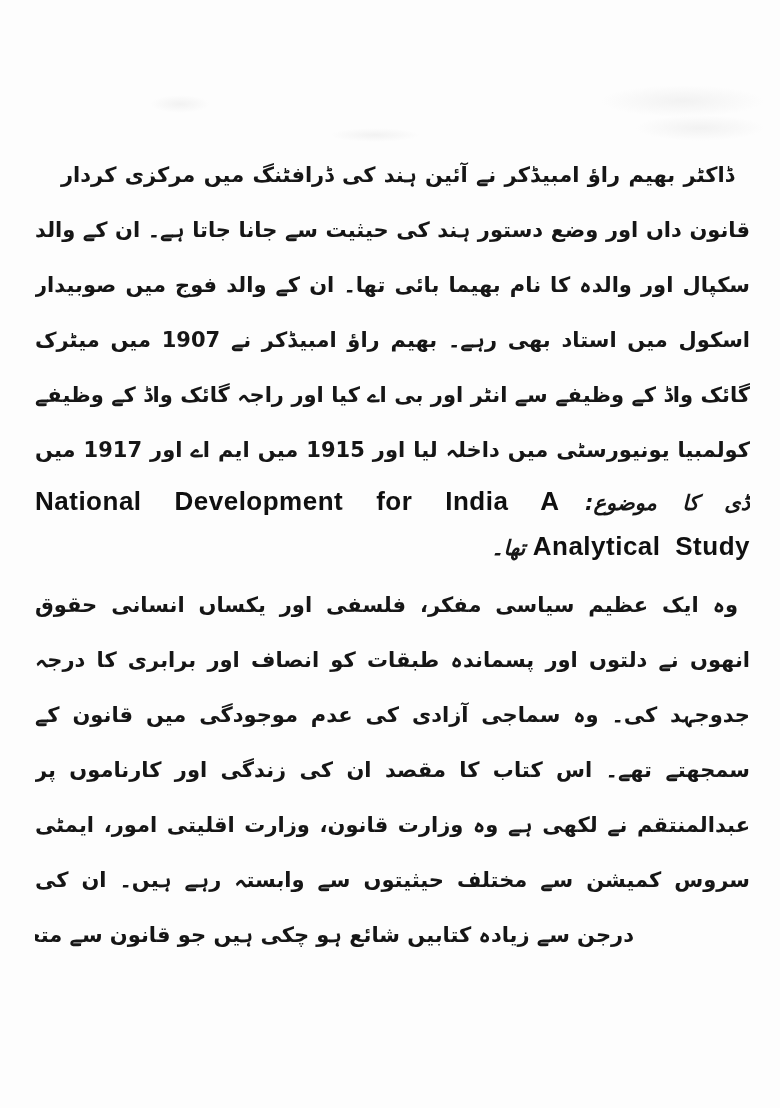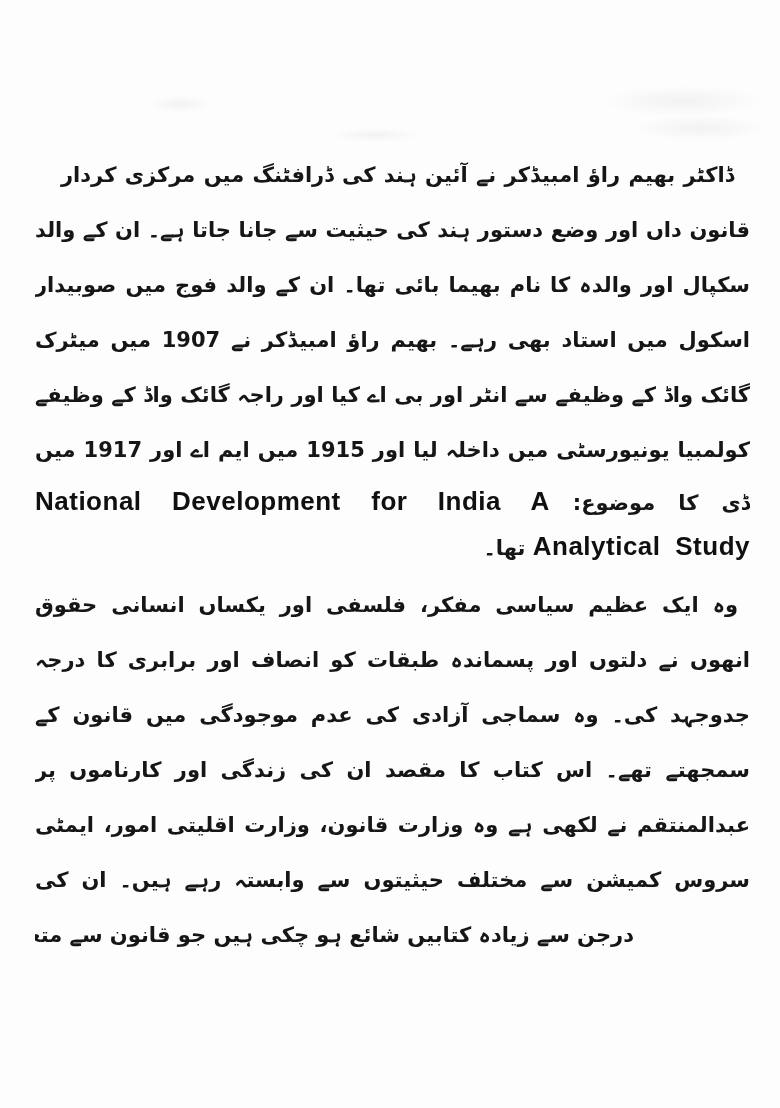--- a/index.html
+++ b/index.html
@@ -60,21 +60,21 @@
     white-space: nowrap;
   }
   .e {
     font-family: "Liberation Sans", sans-serif;
     font-size: 26px;
     font-weight: 700;
     letter-spacing: 0.5px;
     word-spacing: 7px;
     color: #101010;
   }
-  .u { font-family: "DejaVu Sans", sans-serif; }
+  .u { font-family: "DejaVu Sans", sans-serif; font-style: italic; }
   .para-gap { height: 10px; }
 </style>
 </head>
 <body>
 
 <div class="page">
 
   <div class="scan-artifact" style="top:85px; left:600px; width:165px; height:32px;"></div>
   <div class="scan-artifact" style="top:115px; left:635px; width:130px; height:26px;"></div>
   <div class="scan-artifact" style="top:95px; left:150px; width:60px; height:18px;"></div>

